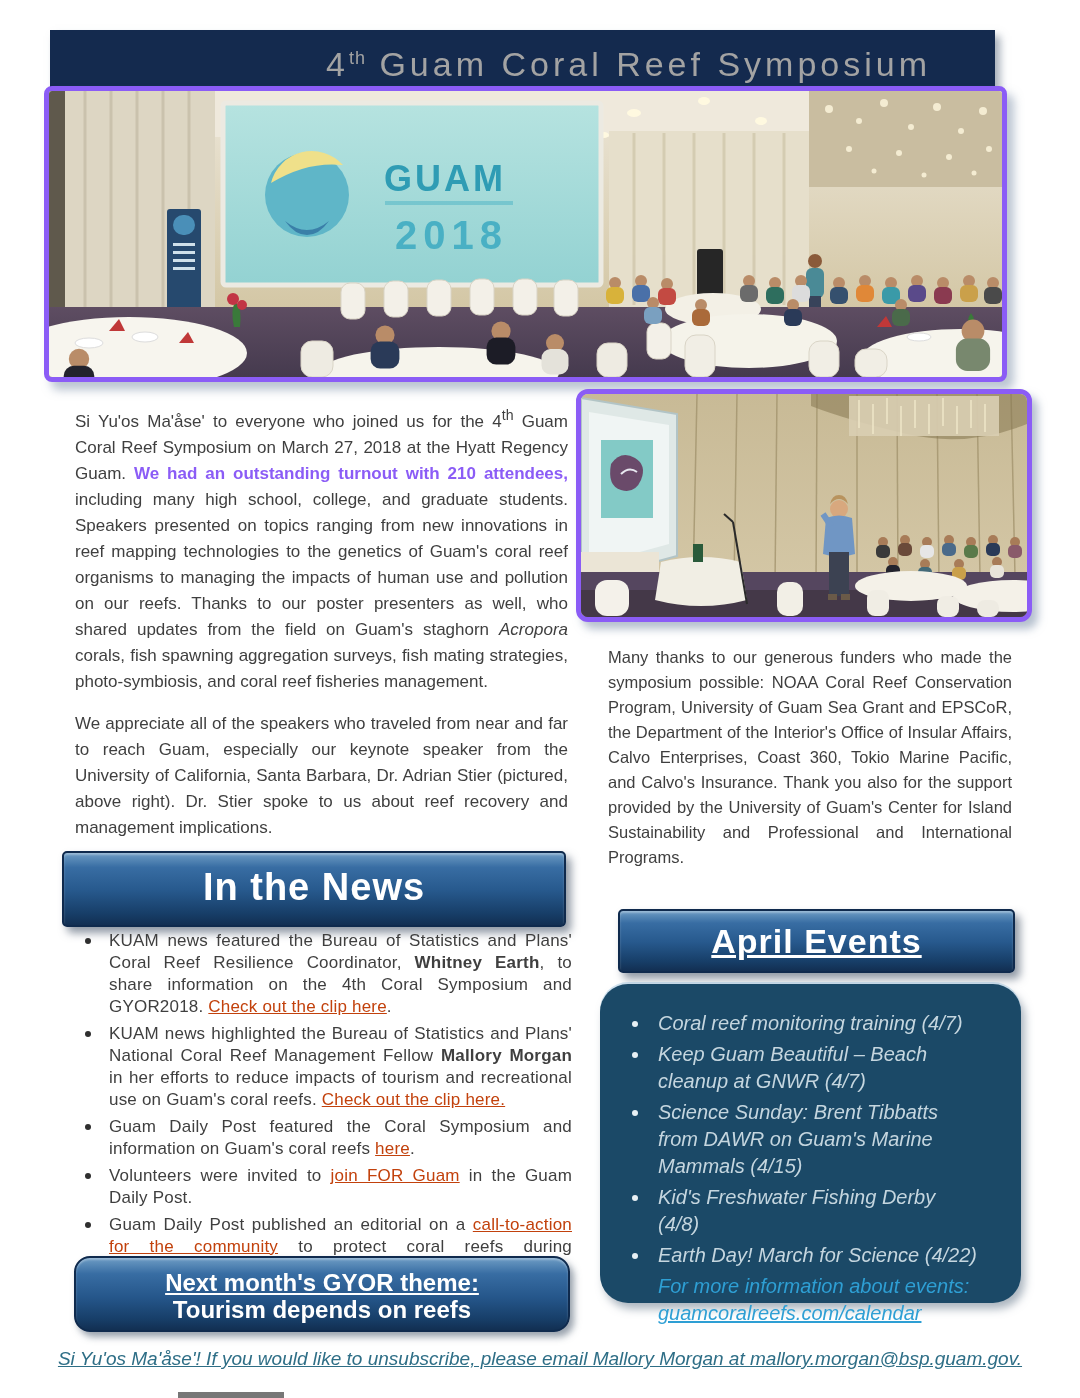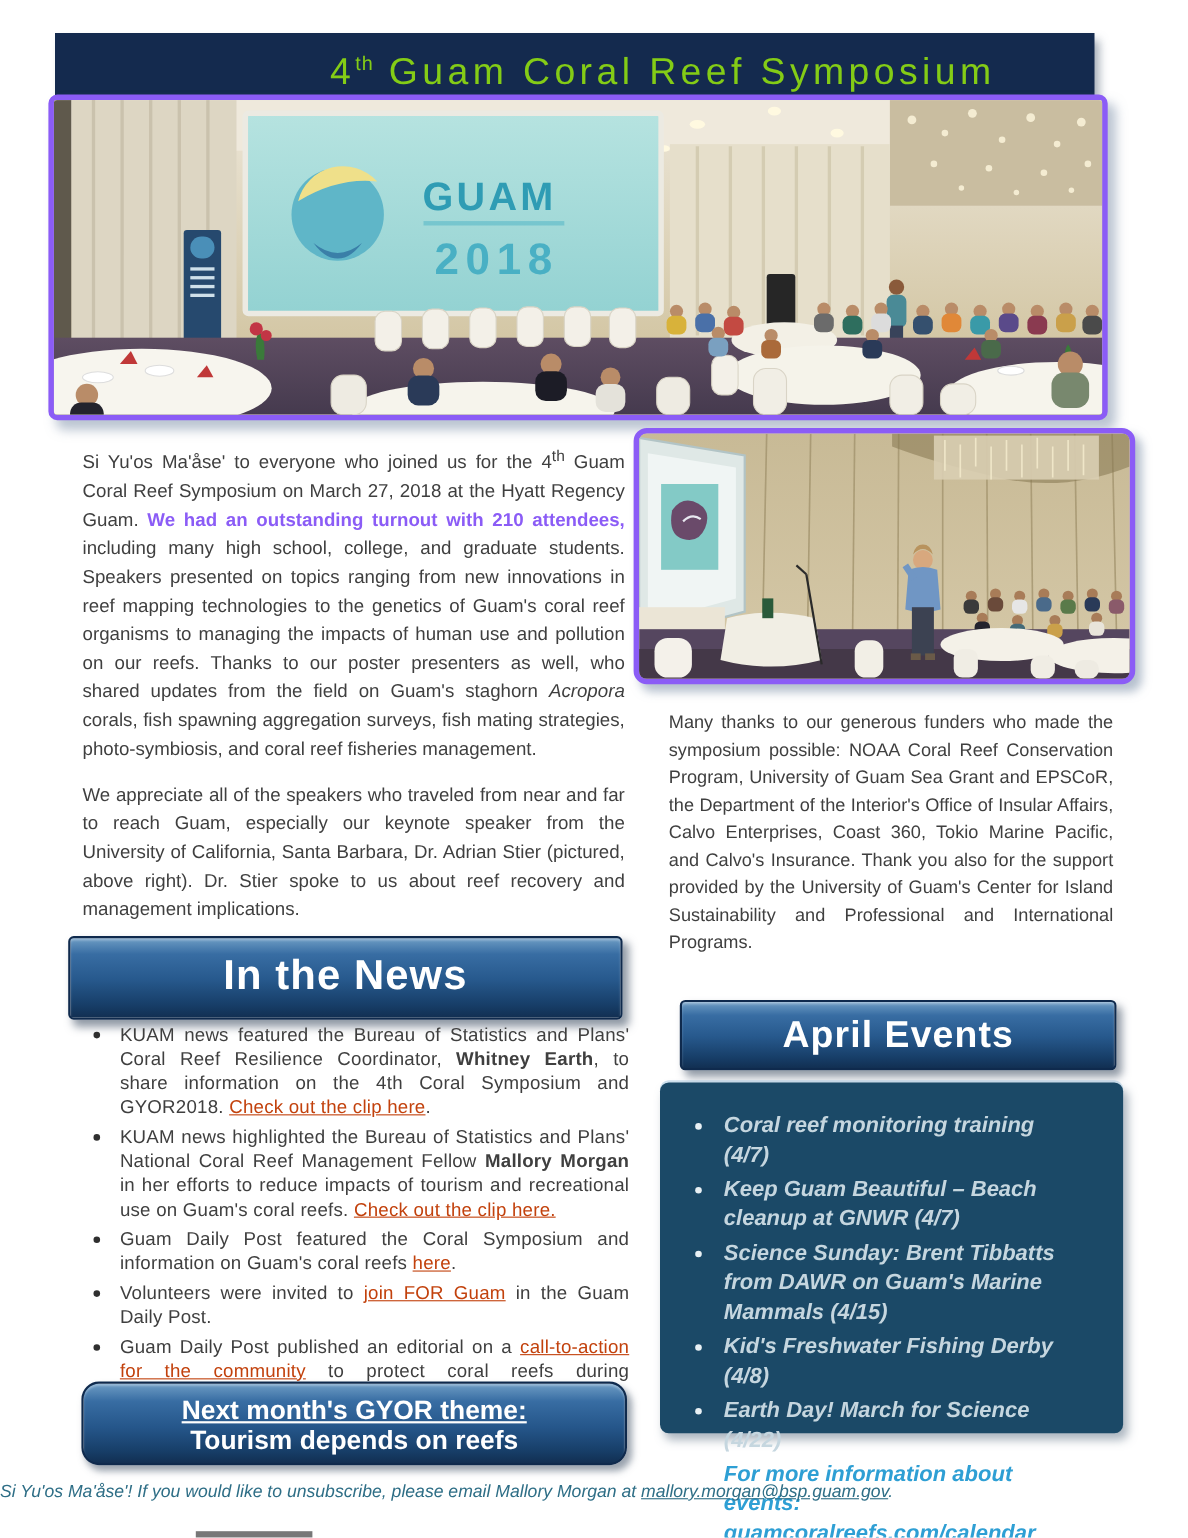--- a/index.html
+++ b/index.html
@@ -2,21 +2,21 @@
 <html><head>
 <meta charset="utf-8">
 <style>
   html,body{margin:0;padding:0;background:#ffffff;}
   #page{position:relative;width:1080px;height:1398px;background:#ffffff;overflow:hidden;
         font-family:"Liberation Sans", sans-serif;color:#3f3f3f;}
 
   
   .hdr{position:absolute;left:50px;top:30px;width:945px;height:57px;background:#142a4e;
        box-shadow:5px 6px 8px rgba(90,105,125,.55);}
-  .hdr-title{height:57px;line-height:57px;text-align:right;padding-right:90px;color:#84cc16;
+  .hdr-title{height:57px;line-height:57px;text-align:right;padding-right:64px;color:#a3a3a3;
        font-size:34px;letter-spacing:4px;font-weight:400;white-space:nowrap;}
   .hdr-title sup{font-size:18px;letter-spacing:1px;}
 
   
   .photo{position:absolute;border:5px solid #8b5cf6;box-sizing:border-box;overflow:hidden;background:#d8ccb0;}
   .photo svg{display:block;width:100%;height:100%;}
   #photo-main{left:44px;top:86px;width:963px;height:296px;border-radius:8px;
        box-shadow:7px 8px 10px rgba(120,140,165,.5);}
   #photo-2{left:576px;top:389px;width:456px;height:233px;border-radius:12px;
        box-shadow:6px 7px 9px rgba(120,140,165,.55);}
@@ -29,50 +29,50 @@
   .col-funders .para{font-size:16.5px;line-height:25px;}
 
   a.lnk{color:#c2410c;text-decoration:underline;cursor:pointer;}
 
   
   .banner{position:absolute;border:2px solid #0f2a4d;border-radius:5px;box-sizing:border-box;
        background:linear-gradient(180deg,#6d9cc4 0%,#386da3 20%,#27598d 52%,#173e68 84%,#122f52 100%);
        box-shadow:5px 6px 8px rgba(70,85,105,.6), inset 0 2px 2px rgba(255,255,255,.3);
        color:#ffffff;text-align:center;font-weight:bold;}
   #banner-news{left:62px;top:851px;width:504px;height:76px;font-size:38px;line-height:68px;letter-spacing:1px;}
-  #banner-april{left:618px;top:909px;width:397px;height:64px;font-size:34px;line-height:60px;letter-spacing:1px;}
+  #banner-april{left:618px;top:909px;width:397px;height:64px;font-size:34px;line-height:60px;letter-spacing:1px;text-decoration:underline;}
 
   
   .news-list{position:absolute;left:75px;top:930px;width:497px;margin:0;padding:0;list-style:none;}
   .news-list li{position:relative;padding-left:34px;margin-bottom:5px;font-size:17px;line-height:22px;
        text-align:justify;letter-spacing:.2px;}
   .news-list li::before{content:"";position:absolute;left:10px;top:8px;width:6px;height:6px;border-radius:50%;background:#2f2f2f;}
 
   
   .april-box{position:absolute;left:600px;top:984px;width:421px;height:319px;background:#1b4967;
-       border-radius:8px;box-sizing:border-box;padding:26px 42px 0 22px;
-       box-shadow:0 -2px 0 rgba(150,190,220,.45), 4px 6px 9px rgba(90,110,130,.5);font-weight:bold;}
+       border-radius:28px;box-sizing:border-box;padding:26px 42px 0 22px;
+       box-shadow:0 -2px 0 rgba(150,190,220,.45), 4px 6px 9px rgba(90,110,130,.5);}
   .april-list{margin:0;padding:0;list-style:none;}
   .april-list li{position:relative;padding-left:36px;font-size:20px;line-height:27px;font-style:italic;
        color:#c5d6df;margin-bottom:4px;}
   .april-list li::before{content:"";position:absolute;left:10px;top:11px;width:6px;height:6px;border-radius:50%;background:#e8f0f4;}
   .april-more{padding-left:36px;font-size:20px;line-height:27px;font-style:italic;color:#2e9fd4;}
   .april-more a{color:#2e9fd4;text-decoration:underline;cursor:pointer;}
 
   
   .gyor{position:absolute;left:74px;top:1256px;width:496px;height:76px;border-radius:16px;
        border:2px solid #0f2a4d;box-sizing:border-box;
        background:linear-gradient(180deg,#6d9cc4 0%,#386da3 22%,#25568a 55%,#173e68 85%,#122f52 100%);
        box-shadow:4px 5px 7px rgba(70,85,105,.55), inset 0 2px 2px rgba(255,255,255,.3);
        color:#ffffff;text-align:center;font-weight:bold;font-size:24px;line-height:27px;padding-top:11px;}
   .gyor .u{text-decoration:underline;}
 
   
-  .footer{position:absolute;left:0;top:1348px;width:1080px;text-align:left;font-style:italic;
-       font-size:16px;color:#2e6e86;}
+  .footer{position:absolute;left:0;top:1348px;width:1080px;text-align:center;font-style:italic;
+       font-size:19px;color:#2e6e86;text-decoration:underline;}
   .footer a{color:#2e6e86;text-decoration:underline;cursor:pointer;}
 
   .page-artifact{position:absolute;left:178px;top:1392px;width:106px;height:6px;background:#4a4a4a;opacity:.75;}
 </style>
 </head>
 <body>
 
 <div id="page">
 
   <div class="hdr">

